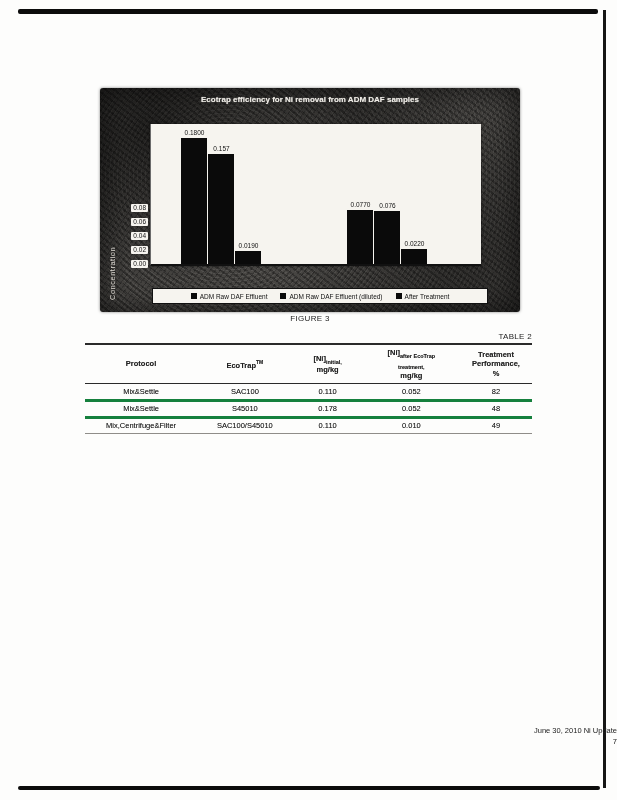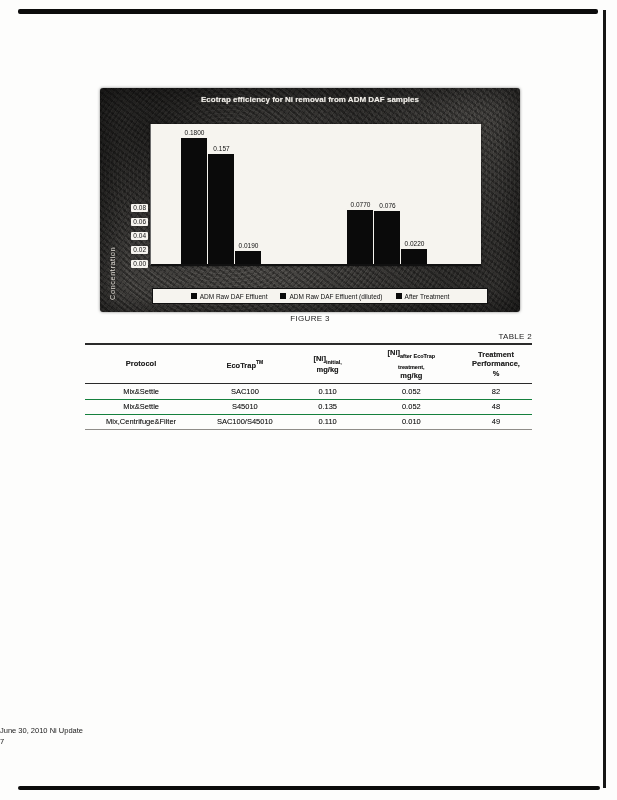--- a/index.html
+++ b/index.html
@@ -65,33 +65,33 @@
     position:absolute;left:85px;top:343px;width:447px;border-collapse:collapse;
     font-size:7.5px;line-height:1.25;color:#222;
     text-shadow:0 0 .4px rgba(0,0,0,.4);
   }
   .data-table th{
     font-weight:bold;text-align:center;vertical-align:middle;padding:3px 2px;
     border-top:2px solid #2a2a2a;border-bottom:1.5px solid #2a2a2a;
   }
   .data-table td{
     text-align:center;vertical-align:middle;padding:2.5px 2px;
-    border-bottom:1px solid #15803d;white-space:pre-line;
+    border-bottom:3px solid #15803d;white-space:pre-line;
   }
   .data-table tr:last-child td{border-bottom:1px solid #8f8d89;}
   .col-protocol{width:112px;}
   .col-ecotrap{width:95px;}
   .col-ni-init{width:70px;}
   .col-ni-after{width:100px;}
   .col-perf{width:70px;}
   .sup{font-size:5px;vertical-align:super;}
   .subs{font-size:5.5px;vertical-align:sub;}
 
   
-  .footer{position:absolute;left:0;top:725px;width:617px;text-align:left;font-size:7.5px;line-height:1.5;color:#222;}
+  .footer{position:absolute;left:0;top:725px;width:617px;text-align:right;font-size:7.5px;line-height:1.5;color:#222;}
 </style>
 </head>
 <body>
 
 <div class="page">
 
   <div class="scan-top"></div>
   <div class="scan-bottom"></div>
   <div class="scan-right"></div>
 
@@ -154,21 +154,21 @@
         <tr>
           <td>Mix&amp;Settle</td>
           <td>SAC100</td>
           <td>0.110</td>
           <td>0.052</td>
           <td>82</td>
         </tr>
         <tr>
           <td>Mix&amp;Settle</td>
           <td>S45010</td>
-          <td>0.135</td>
+          <td>0.178</td>
           <td>0.052</td>
           <td>48</td>
         </tr>
         <tr>
           <td>Mix,Centrifuge&amp;Filter</td>
           <td>SAC100/S45010</td>
           <td>0.110</td>
           <td>0.010</td>
           <td>49</td>
         </tr>

